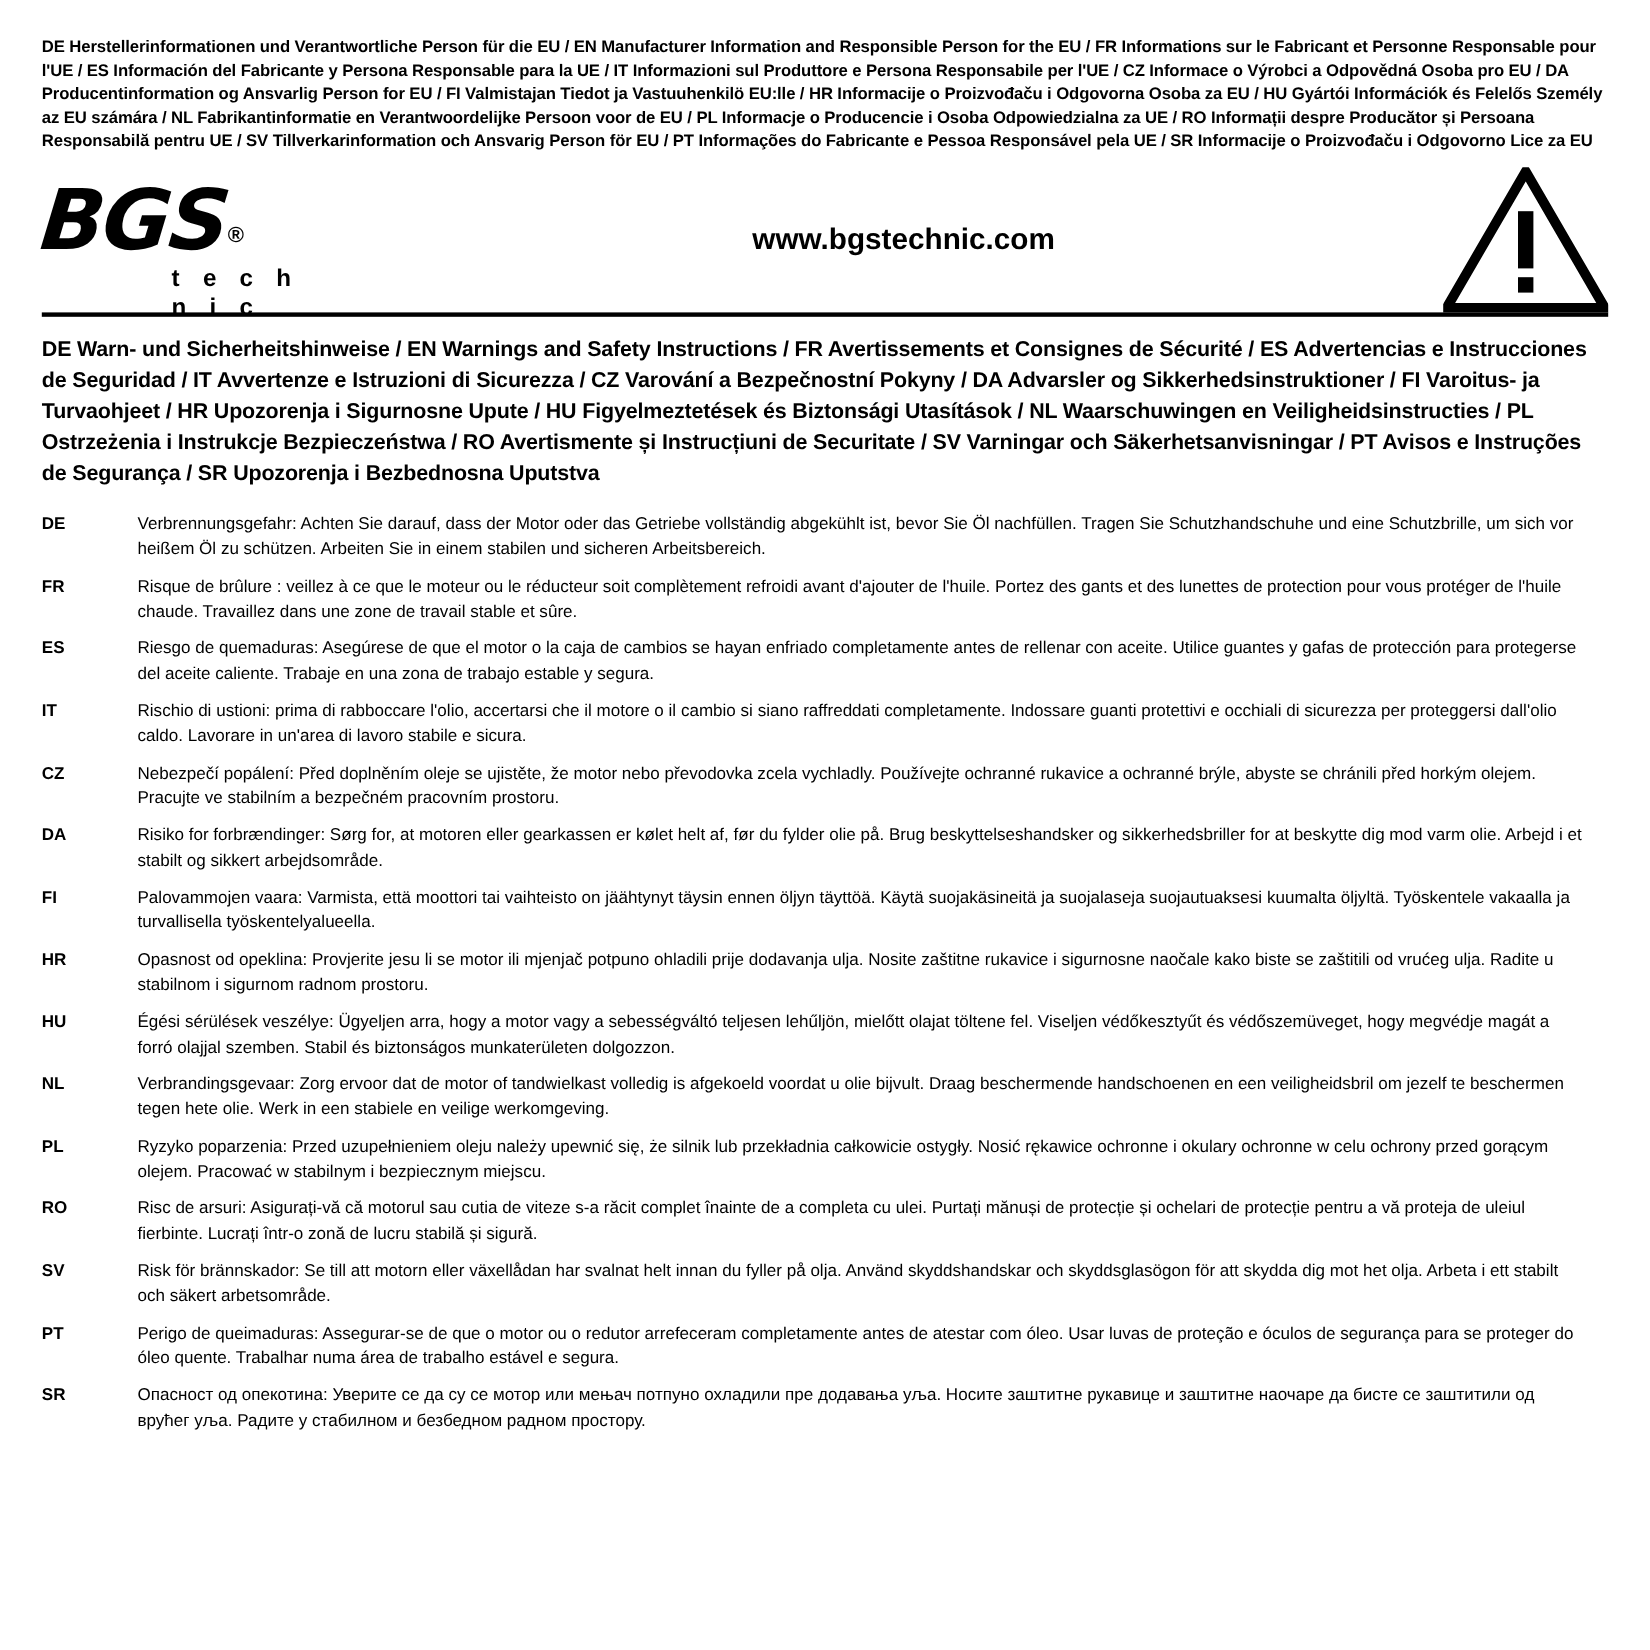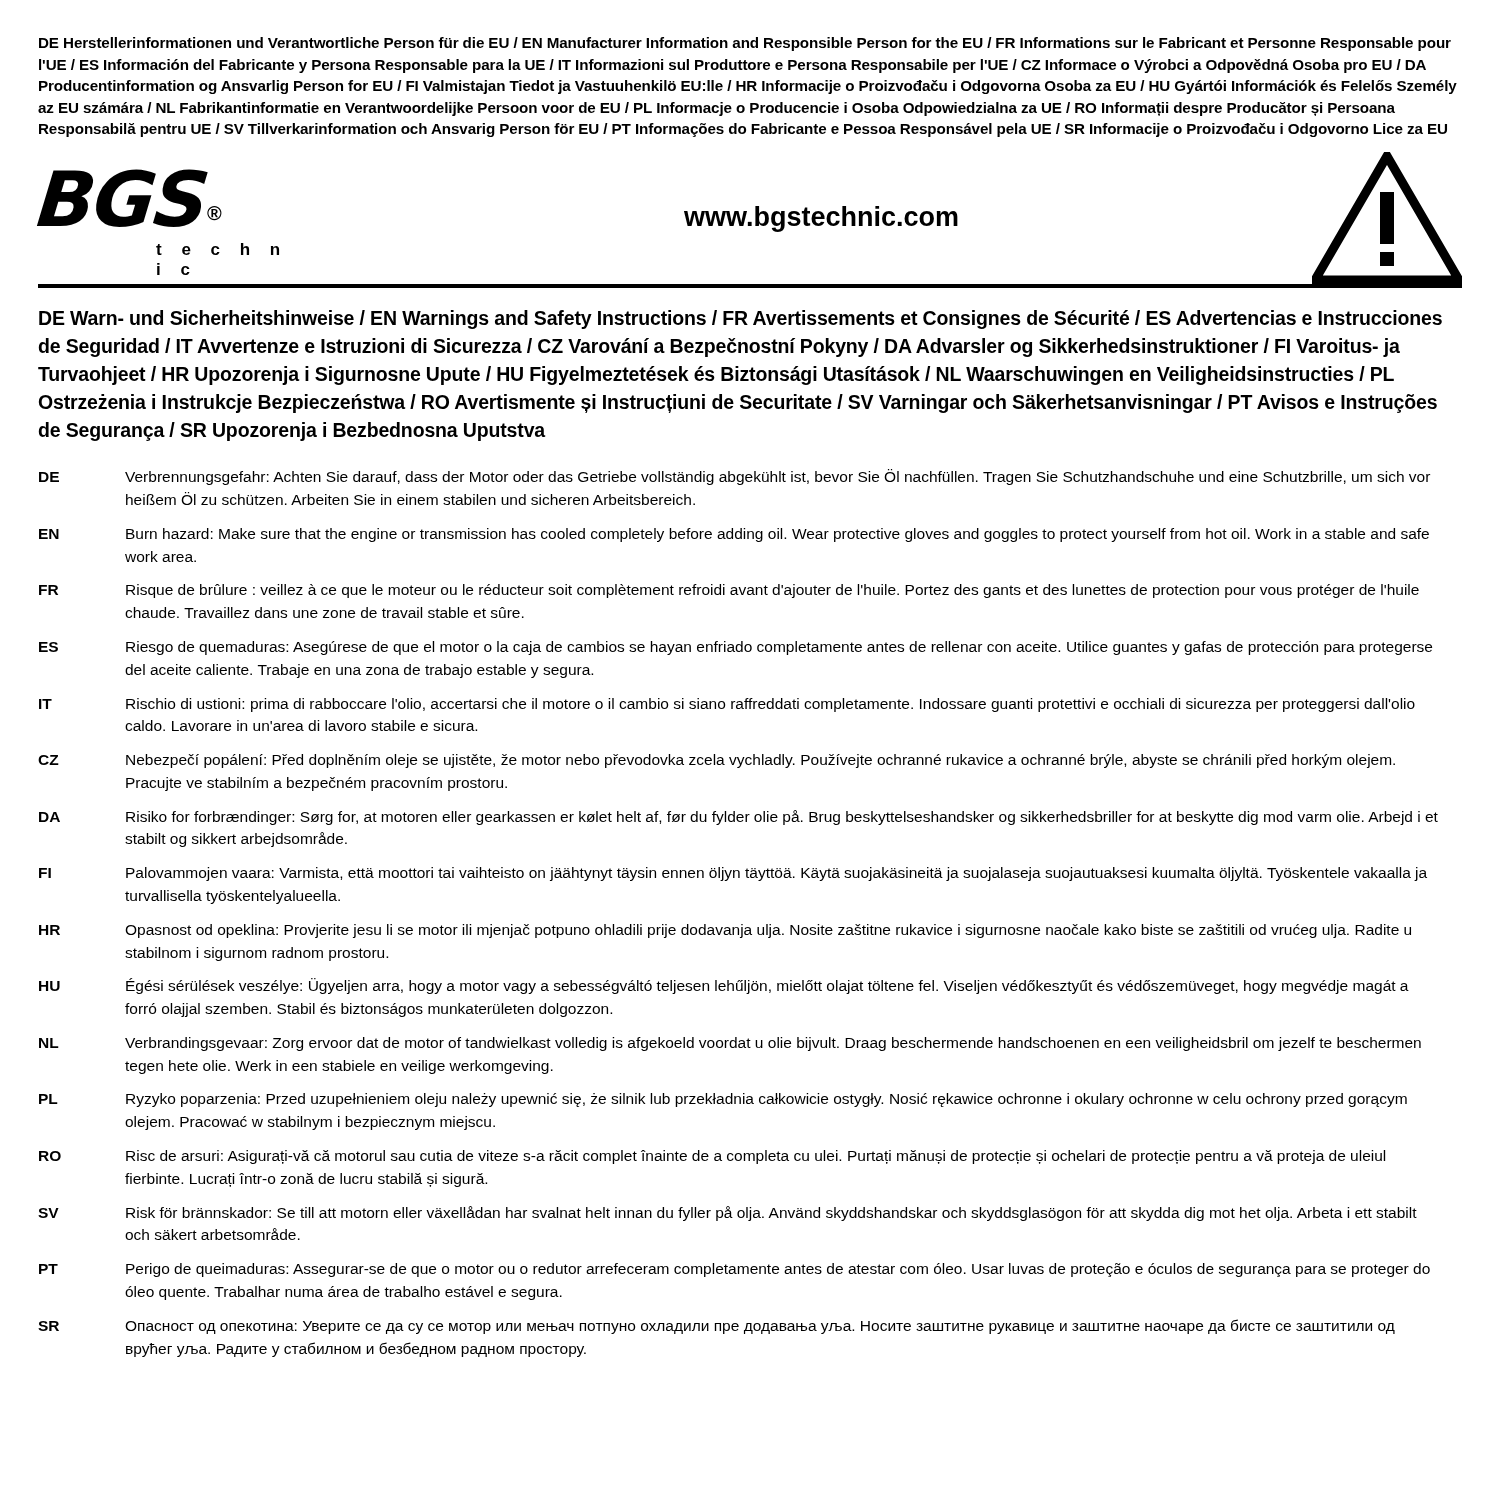--- a/index.html
+++ b/index.html
@@ -59,21 +59,21 @@
     font-size: 20px;
     vertical-align: super;
     font-style: normal;
     font-weight: bold;
     transform: none;
     display: inline-block;
   }
   .logo-sub {
     font-family: "Liberation Sans", sans-serif;
     font-weight: bold;
-    font-size: 17px;
+    font-size: 22px;
     letter-spacing: 7.5px;
     margin-top: 2px;
     margin-left: 118px;
   }
   .addr {
     font-size: 21px;
     line-height: 1.42;
     margin-left: 38px;
     flex: 0 0 auto;
     white-space: pre-line;
@@ -172,24 +172,20 @@
 
   <div class="safety-title">DE Warn- und Sicherheitshinweise  /  EN Warnings and Safety Instructions  /  FR Avertissements et Consignes de Sécurité  /  ES Advertencias e Instrucciones de Seguridad  /  IT Avvertenze e Istruzioni di Sicurezza  /  CZ Varování a Bezpečnostní Pokyny  /  DA Advarsler og Sikkerhedsinstruktioner  /  FI Varoitus- ja Turvaohjeet  /  HR Upozorenja i Sigurnosne Upute  /  HU Figyelmeztetések és Biztonsági Utasítások  /  NL Waarschuwingen en Veiligheidsinstructies  /  PL Ostrzeżenia i Instrukcje Bezpieczeństwa  /  RO Avertismente și Instrucțiuni de Securitate  /  SV Varningar och Säkerhetsanvisningar  /  PT Avisos e Instruções de Segurança  /  SR Upozorenja i Bezbednosna Uputstva</div>
 
   <div class="rows">
 
     <div class="row">
       <div class="code">DE</div>
       <div class="text">Verbrennungsgefahr: Achten Sie darauf, dass der Motor oder das Getriebe vollständig abgekühlt ist, bevor Sie Öl nachfüllen. Tragen Sie Schutzhandschuhe und eine Schutzbrille, um sich vor heißem Öl zu schützen. Arbeiten Sie in einem stabilen und sicheren Arbeitsbereich.</div>
     </div>
 
-    <div class="row">
-      <div class="code">EN</div>
-      <div class="text">Burn hazard: Make sure that the engine or transmission has cooled completely before adding oil. Wear protective gloves and goggles to protect yourself from hot oil. Work in a stable and safe work area.</div>
-    </div>
 
     <div class="row">
       <div class="code">FR</div>
       <div class="text">Risque de brûlure : veillez à ce que le moteur ou le réducteur soit complètement refroidi avant d'ajouter de l'huile. Portez des gants et des lunettes de protection pour vous protéger de l'huile chaude. Travaillez dans une zone de travail stable et sûre.</div>
     </div>
 
     <div class="row">
       <div class="code">ES</div>
       <div class="text">Riesgo de quemaduras: Asegúrese de que el motor o la caja de cambios se hayan enfriado completamente antes de rellenar con aceite. Utilice guantes y gafas de protección para protegerse del aceite caliente. Trabaje en una zona de trabajo estable y segura.</div>
     </div>

